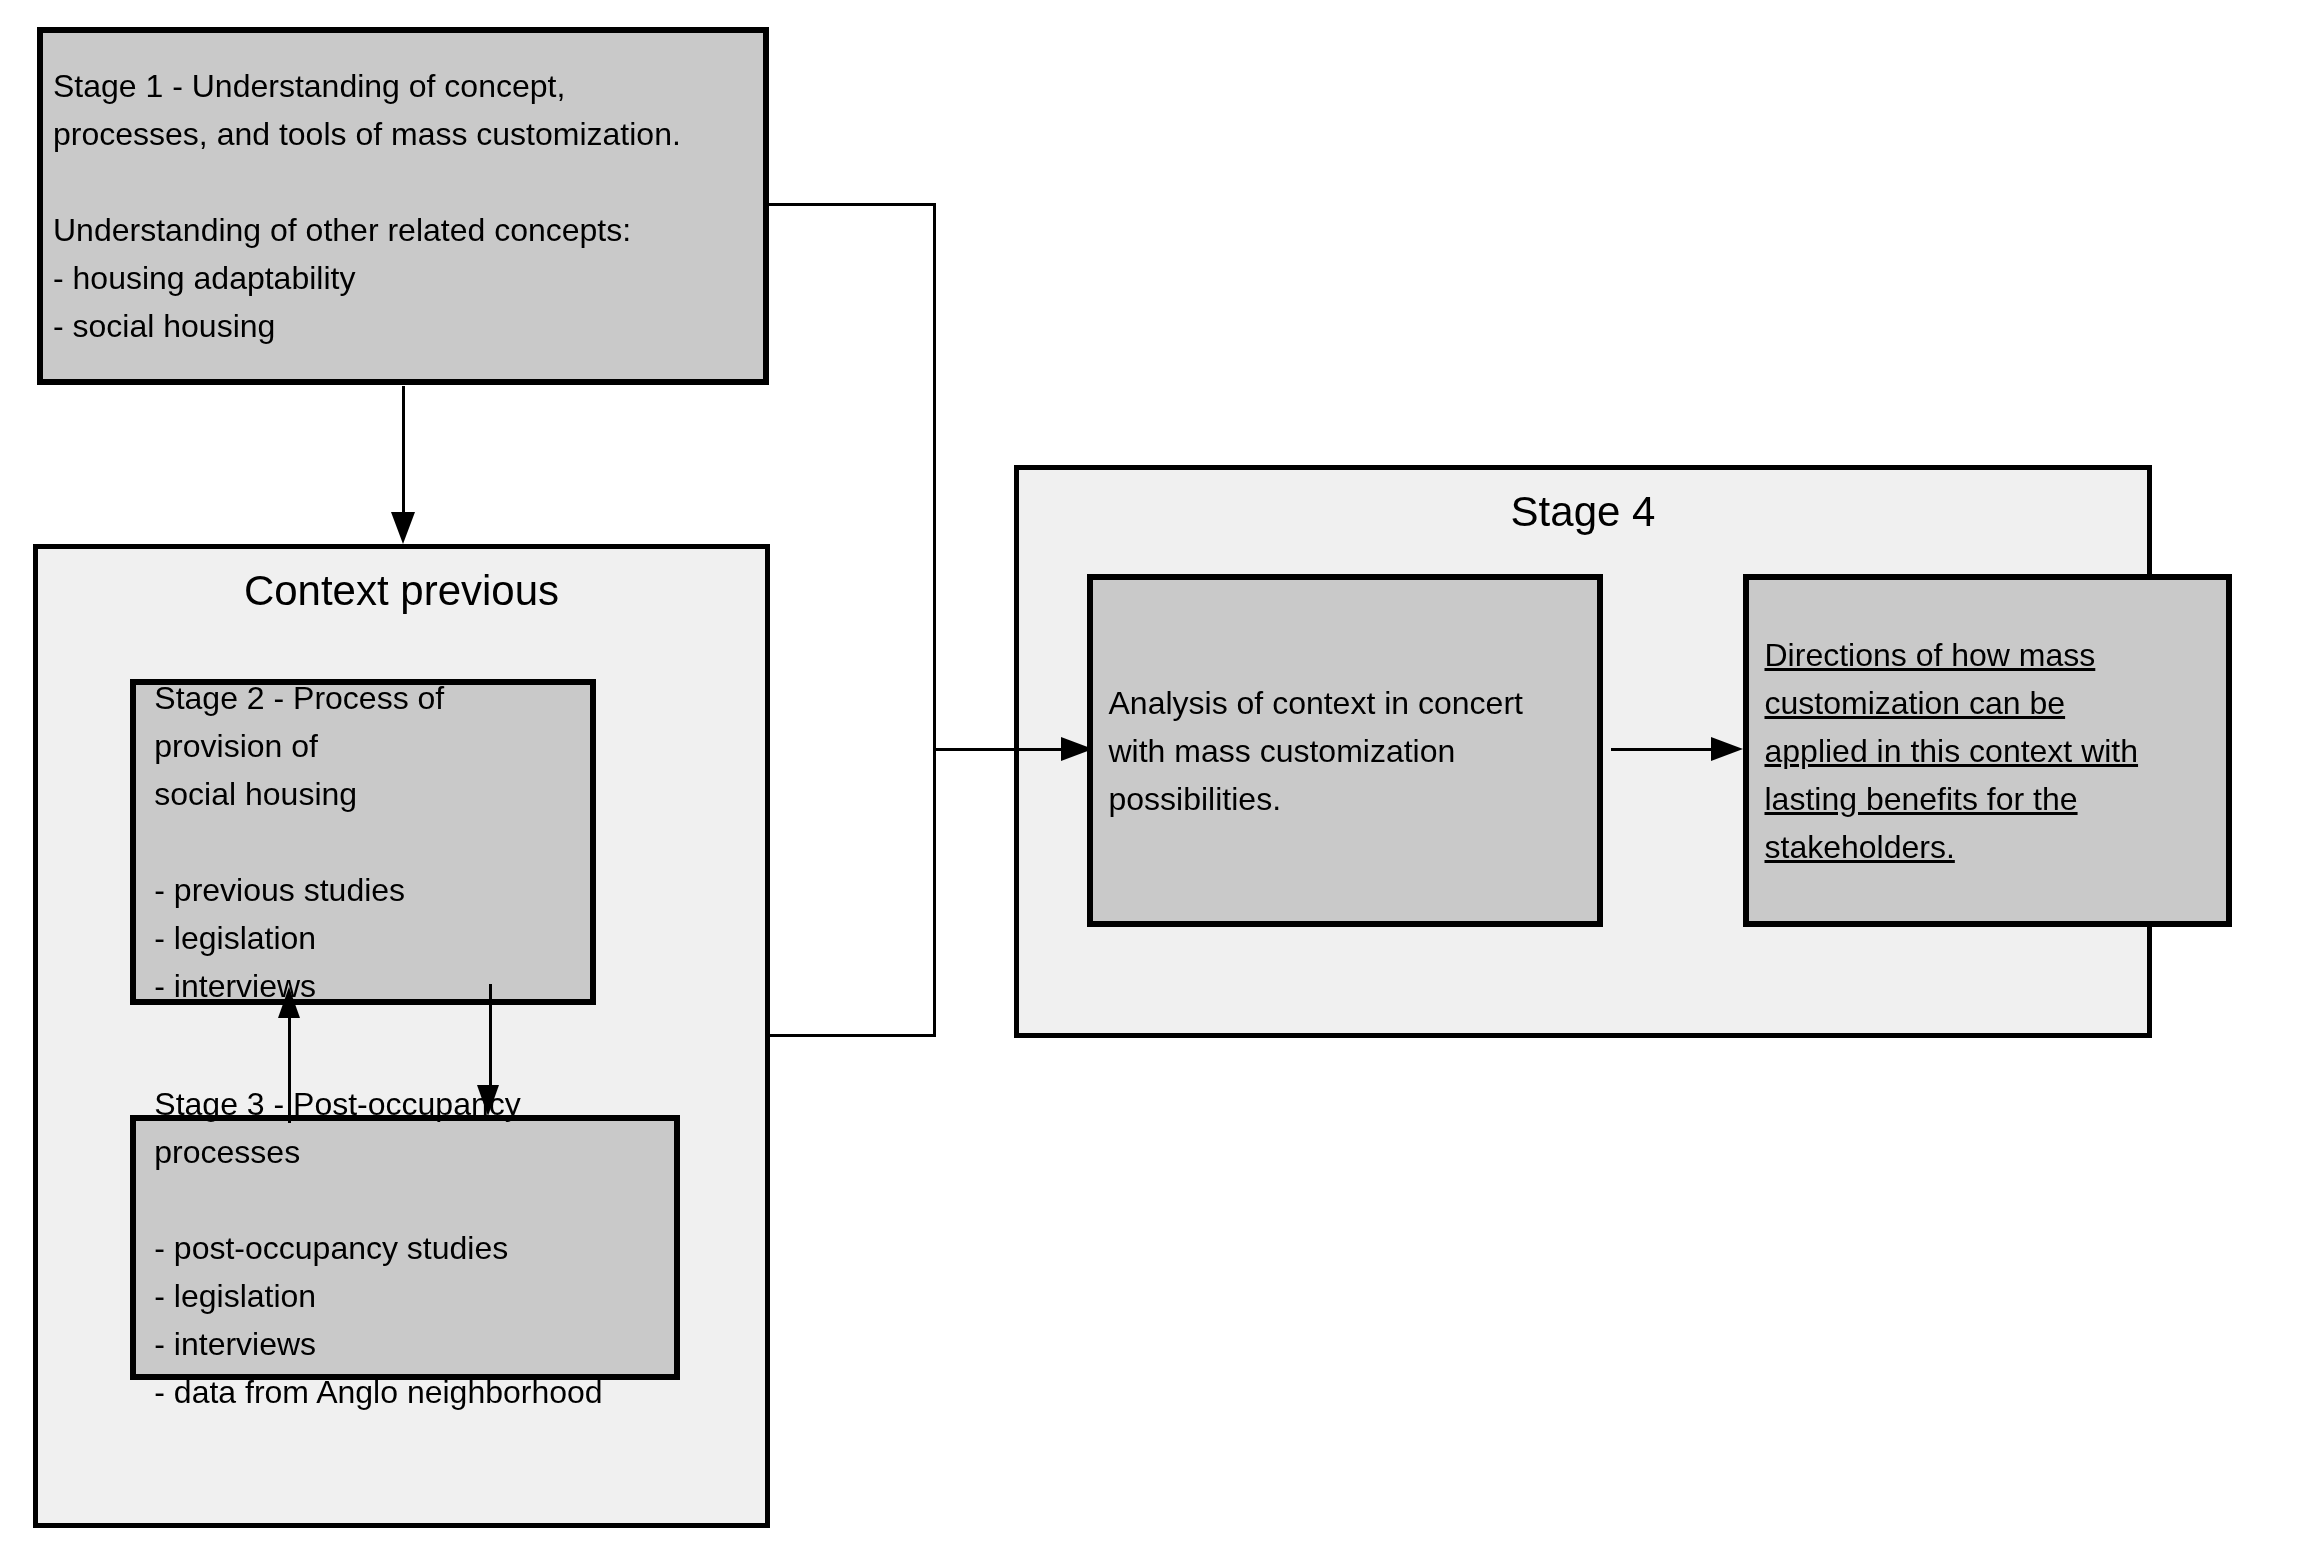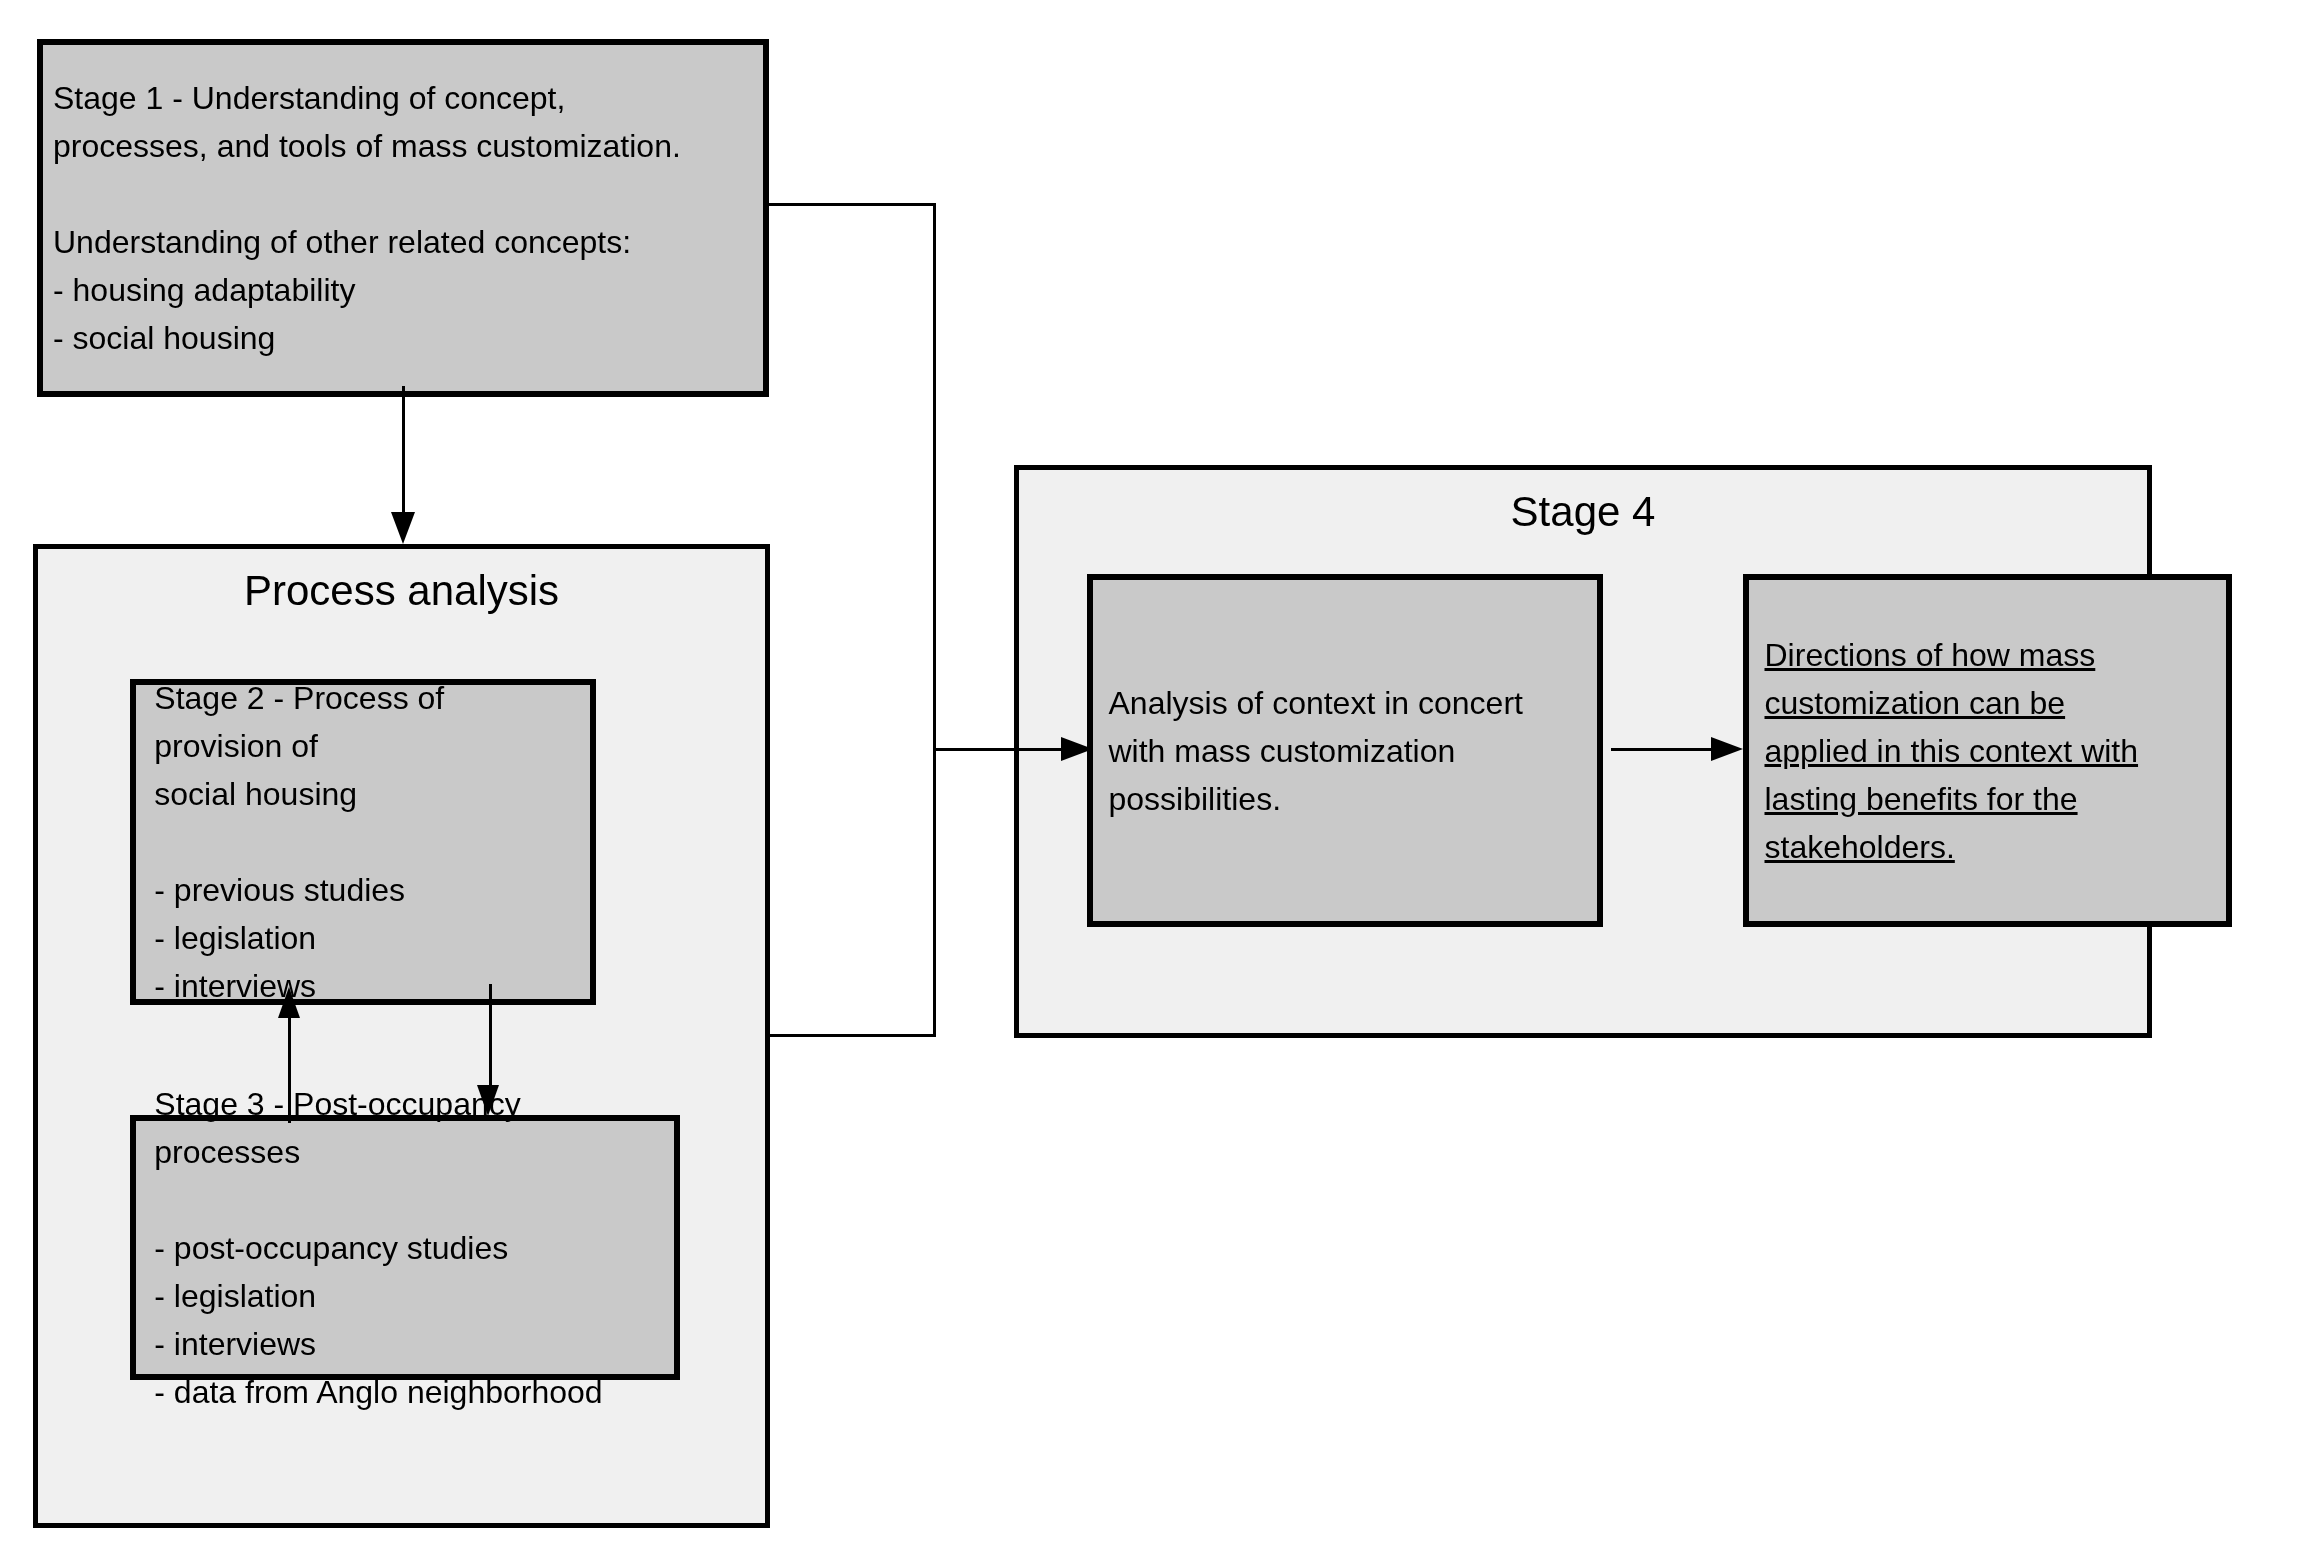--- a/index.html
+++ b/index.html
@@ -48,31 +48,31 @@
   .arrowhead{position:absolute;width:0;height:0;}
   .head-down{border-left:12.7px solid transparent;border-right:12.7px solid transparent;border-top:32px solid var(--border);}
   .head-up{border-left:11.3px solid transparent;border-right:11.3px solid transparent;border-bottom:31px solid var(--border);}
   .head-right{border-top:12.7px solid transparent;border-bottom:12.7px solid transparent;border-left:32px solid var(--border);}
 </style>
 </head>
 <body>
 
 <div class="canvas">
 
-  <div class="box graybox" style="left:37px;top:27px;width:732px;height:358px;margin-top:12px;">
+  <div class="box graybox" style="left:37px;top:27px;width:732px;height:358px;">
     <div class="txt" style="padding:7px 17px 7px 10px;">Stage 1 - Understanding of concept,
 processes, and tools of mass customization.
 
 Understanding of other related concepts:
 - housing adaptability
 - social housing</div>
   </div>
 
   <div class="box container" style="left:33px;top:544px;width:737px;height:984px;">
-    <div class="title">Process analysis</div>
+    <div class="title">Context previous</div>
 
     <div class="box graybox" style="left:92px;top:106px;width:466px;height:326px;margin-top:24px;">
       <div class="txt" style="padding:7px 14px 7px 18.3px;">Stage 2 - Process of provision of
 social housing
 
 - previous studies
 - legislation
 - interviews</div>
     </div>
 

